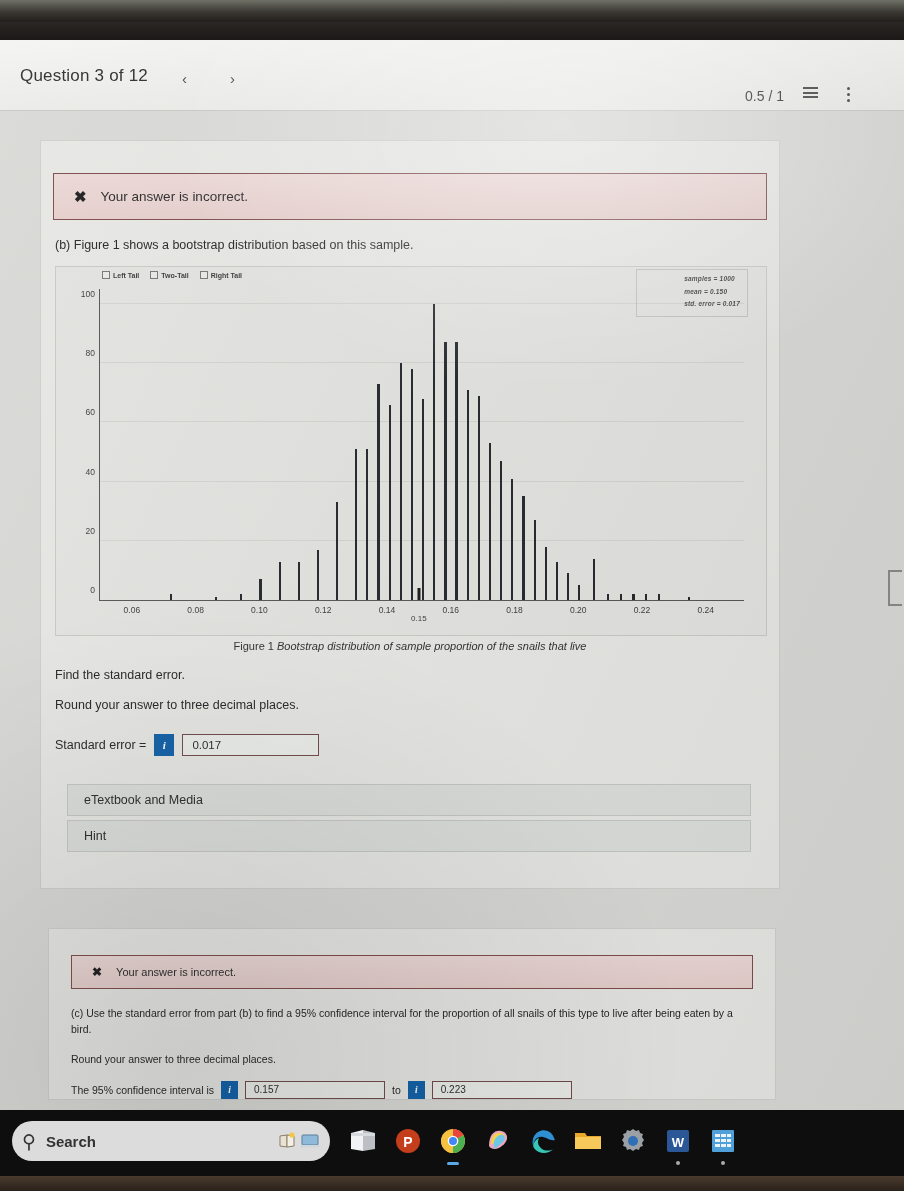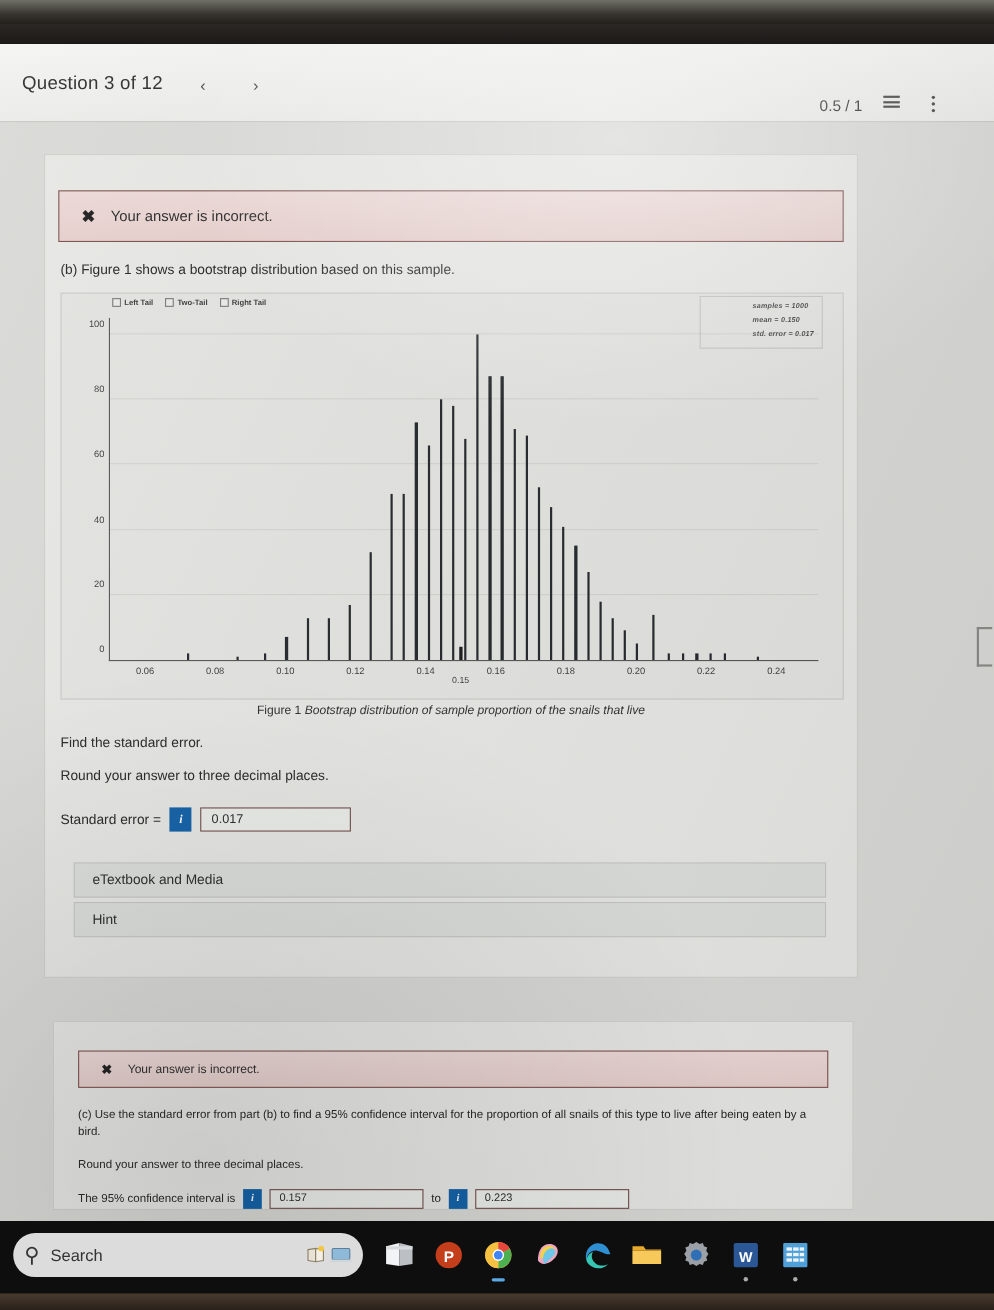--- a/index.html
+++ b/index.html
@@ -128,21 +128,21 @@
 
   .sidemark { position:absolute; right:2px; top:530px; width:14px; height:36px;
               border:2px solid #8a8b87; border-right:none; }
 
   
   .taskbar { position:absolute; left:0; top:1110px; width:904px; height:66px; background:#0e0e0e; }
   .tb-inner{ position:absolute; left:0; top:4px; width:904px; height:54px; display:flex; align-items:center; }
   .searchpill { margin-left:12px; width:318px; height:40px; border-radius:21px;
                 background:#dcdcdc; display:flex; align-items:center; padding:0 10px; gap:10px; cursor:pointer;}
   .searchpill .q { font-size:19px; color:#333; }
-  .searchpill .ph { font-size:15px; color:#333; flex:1; }
+  .searchpill .ph { font-size:15px; color:#333; flex:1;font-weight:bold; }
   .tbicons { display:flex; align-items:center; gap:11px; margin-left:16px; }
   .tbi { width:34px; height:34px; position:relative; cursor:pointer; border-radius:4px; }
   .dot { position:absolute; left:50%; bottom:-7px; transform:translateX(-50%);
          width:12px; height:3px; border-radius:2px; background:#5aa9e6; }
   .dot.sm { width:4px; height:4px; border-radius:50%; background:#aaa; }
   .bottom-dark { position:absolute; left:0; top:1176px; width:904px; height:15px;
                  background:linear-gradient(180deg,#4a3b2e,#2a211a); }
 </style>
 </head>
 <body>

